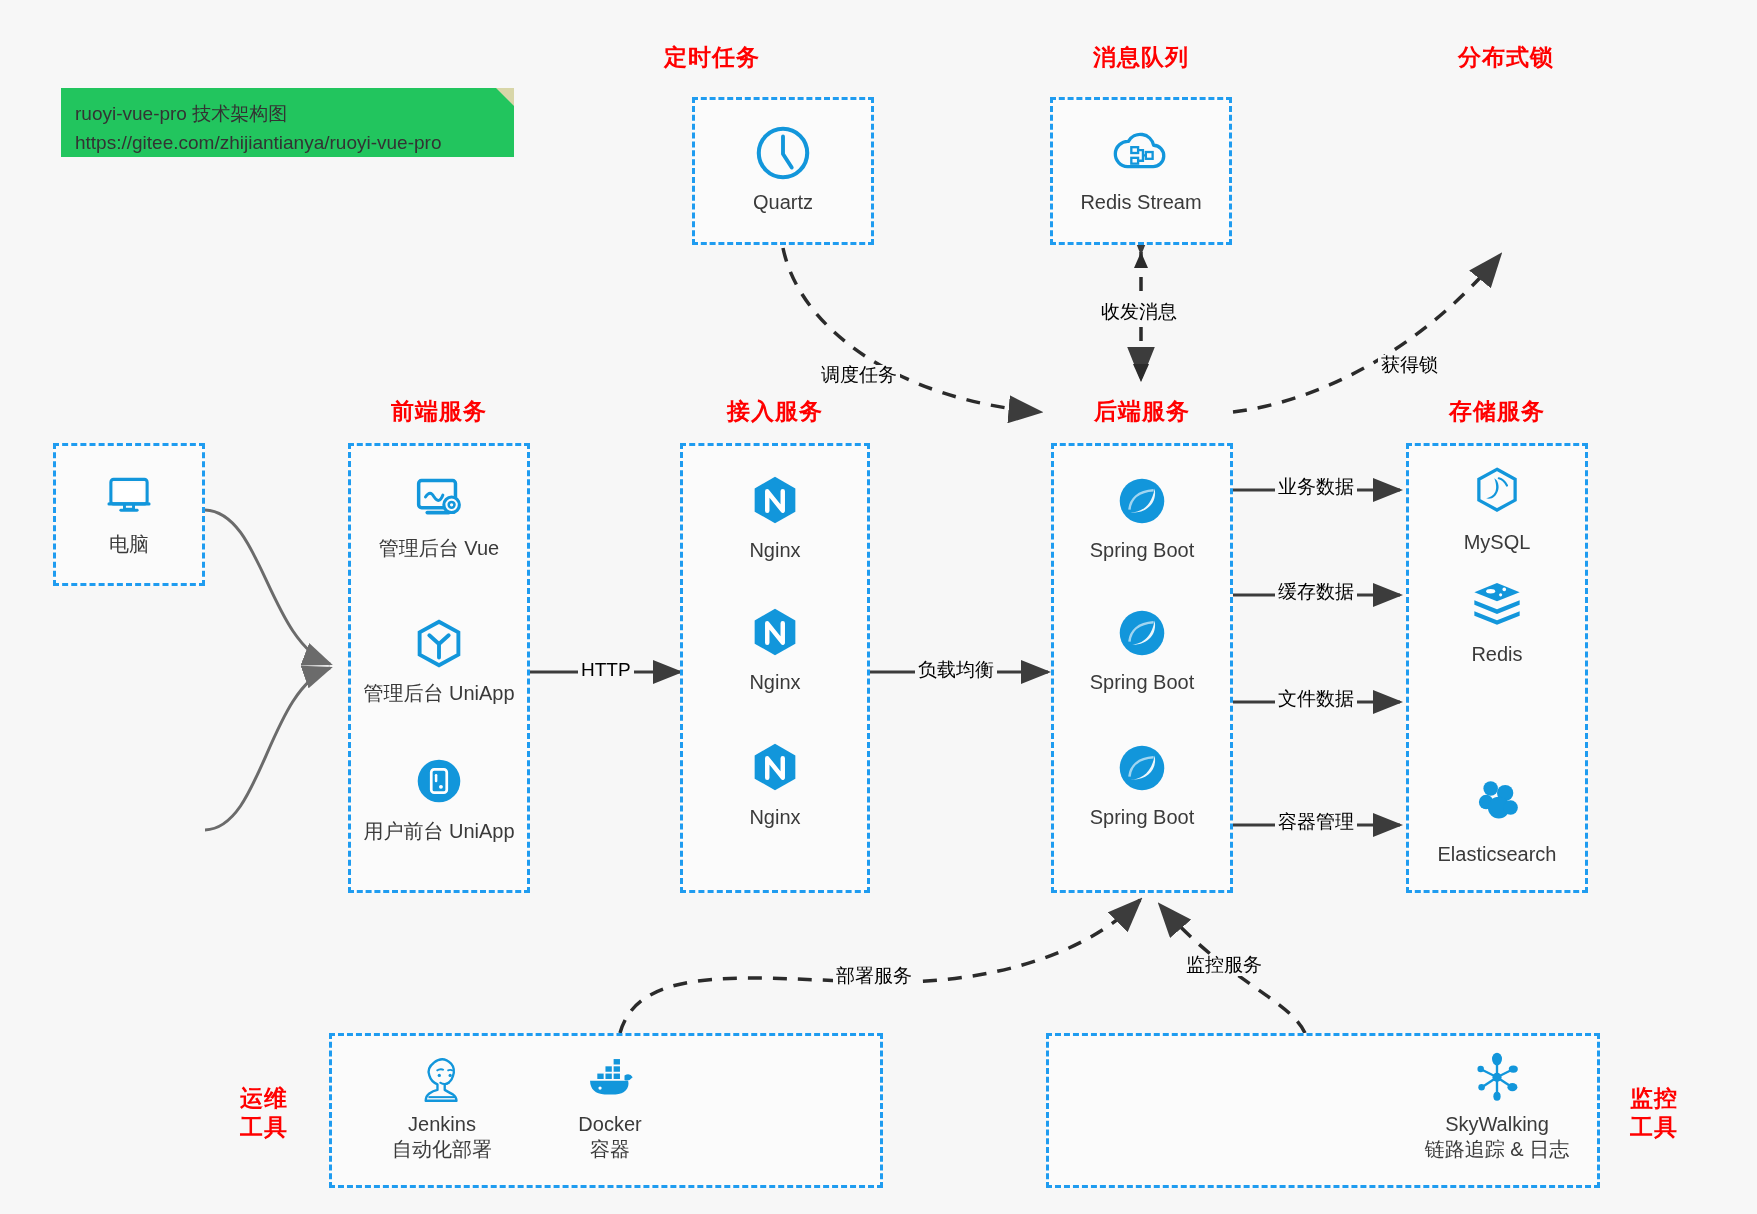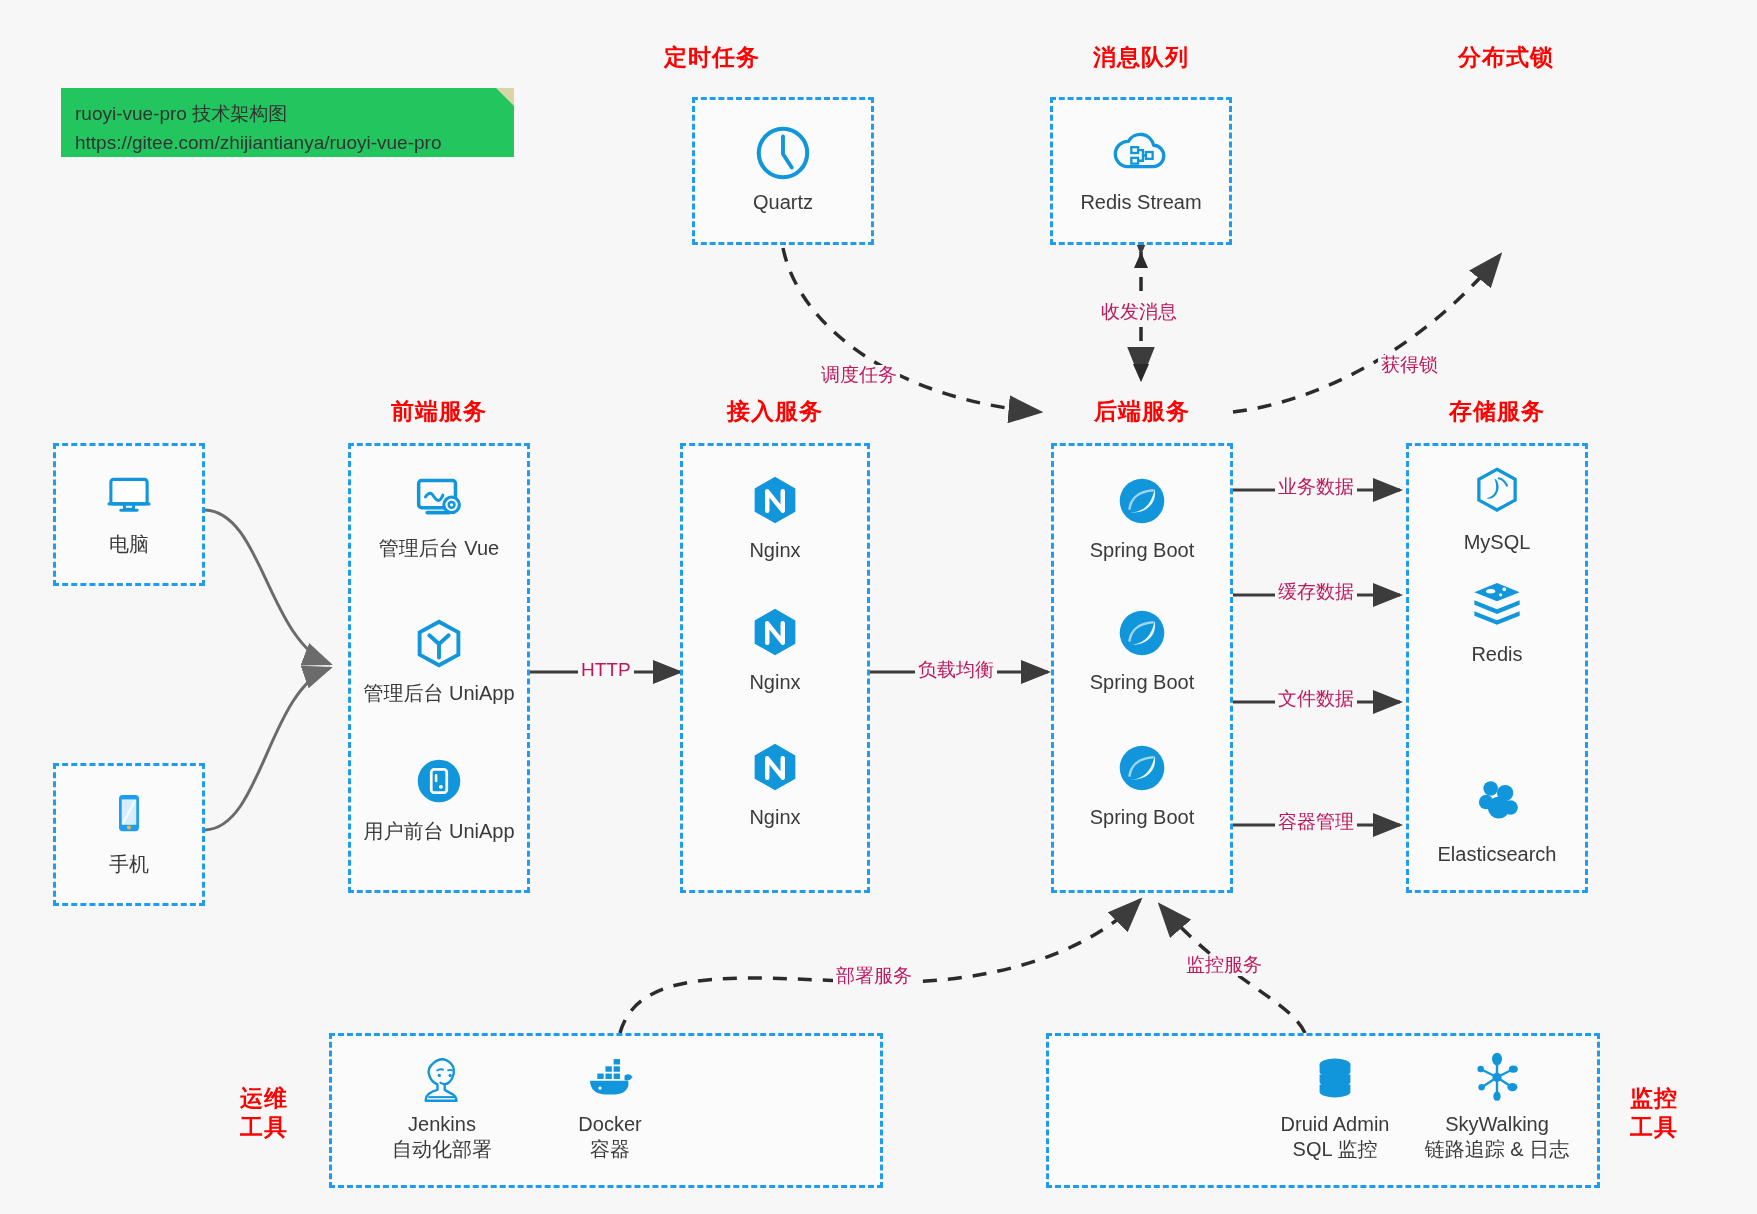--- a/index.html
+++ b/index.html
@@ -80,21 +80,21 @@
     right:0;top:0;
     width:0;height:0;
     border-left:18px solid transparent;
     border-top:18px solid #d8d6a8;
   }
 
   
   .elabel{
     position:absolute;
     font-size:19px;
-    color:#be185d;
+    color:#000000;
     background:#f7f7f7;
     padding:0 3px;
     white-space:nowrap;
     line-height:1.1;
   }
 </style>
 </head>
 <body>
 
 <div id="stage">
@@ -179,33 +179,20 @@
           <rect x="16" y="21" width="32" height="19" fill="#ffffff"></rect>
           <path d="M10 44 h44" stroke="#1296db" stroke-width="3.6" stroke-linecap="round"></path>
           <path d="M27 44 v6 h10 v-6" fill="none" stroke="#1296db" stroke-width="3.2"></path>
           <path d="M23 51 h18" stroke="#1296db" stroke-width="3.2" stroke-linecap="round"></path>
         </svg>
       </span>
       <span class="lbl">电脑</span>
     </div>
   </div>
 
-  <div class="gbox" style="left:53px;top:763px;width:152px;height:143px;">
-    <div class="node" style="top:18px;">
-      <span class="ico">
-        <svg width="58" height="58" viewBox="0 0 64 64">
-          <rect x="21" y="12" width="22" height="40" rx="4" fill="#1f9cf0"></rect>
-          <rect x="24" y="17" width="16" height="28" fill="#d6eefb"></rect>
-          <path d="M25 44 L39 18" stroke="#ffffff" stroke-width="2.4" opacity="0.75"></path>
-          <circle cx="32" cy="48" r="2.3" fill="#f5b731"></circle>
-        </svg>
-      </span>
-      <span class="lbl">手机</span>
-    </div>
-  </div>
 
   <div class="gtitle" style="left:348px;top:396px;width:182px;">前端服务</div>
   <div class="gbox" style="left:348px;top:443px;width:182px;height:450px;">
     <div class="node" style="top:22px;">
       <span class="ico">
         <svg width="62" height="62" viewBox="0 0 64 64">
           <rect x="11" y="13" width="38" height="28" rx="3" fill="none" stroke="#1296db" stroke-width="3.6"></rect>
           <path d="M18 30 q5 -8 9 0 q5 8 9 -2" fill="none" stroke="#1296db" stroke-width="3" stroke-linecap="round"></path>
           <path d="M20 46 h22" stroke="#1296db" stroke-width="4" stroke-linecap="round"></path>
           <circle cx="45" cy="38" r="9" fill="#fbfbfb"></circle>
@@ -375,32 +362,20 @@
           <path d="M48 28 q6 -3 9 2 q-4 5 -9 3 z" fill="#1296db"></path>
           <circle cx="21" cy="42" r="1.8" fill="#ffffff"></circle>
         </svg>
       </span>
       <span class="lbl">Docker</span>
       <span class="lbl2">容器</span>
     </div>
   </div>
 
   <div class="gbox" style="left:1046px;top:1033px;width:554px;height:155px;">
-    <div class="hnode" style="left:186px;top:14px;">
-      <span class="ico">
-        <svg width="58" height="58" viewBox="0 0 64 64">
-          <ellipse cx="32" cy="16" rx="17" ry="6.5" fill="#1296db"></ellipse>
-          <path d="M15 16 v8 a17 6.5 0 0 0 34 0 v-8 z" fill="#1296db"></path>
-          <path d="M15 27 v8 a17 6.5 0 0 0 34 0 v-8 z" fill="#1296db"></path>
-          <path d="M15 38 v8 a17 6.5 0 0 0 34 0 v-8 z" fill="#1296db"></path>
-        </svg>
-      </span>
-      <span class="lbl">Druid Admin</span>
-      <span class="lbl2">SQL 监控</span>
-    </div>
     <div class="hnode" style="left:348px;top:14px;">
       <span class="ico">
         <svg width="58" height="58" viewBox="0 0 64 64">
           <g stroke="#1296db" stroke-width="2.6">
             <line x1="32" y1="30" x2="32" y2="11"></line>
               <line x1="32" y1="30" x2="32" y2="50"></line>
             <line x1="32" y1="30" x2="16" y2="22"></line>
               <line x1="32" y1="30" x2="48" y2="22"></line>
             <line x1="32" y1="30" x2="17" y2="40"></line>
               <line x1="32" y1="30" x2="47" y2="40"></line>

